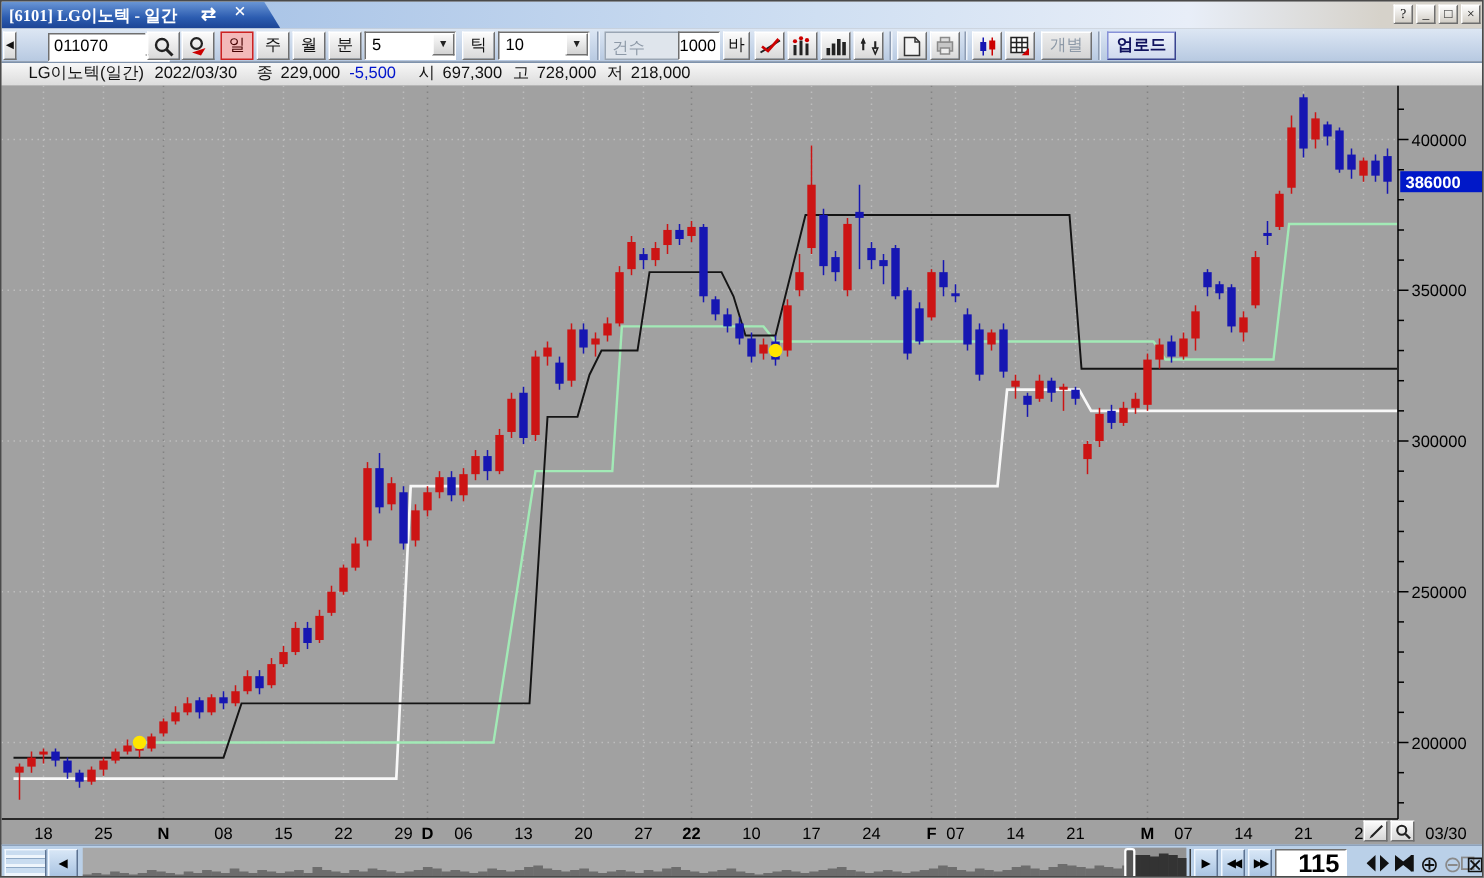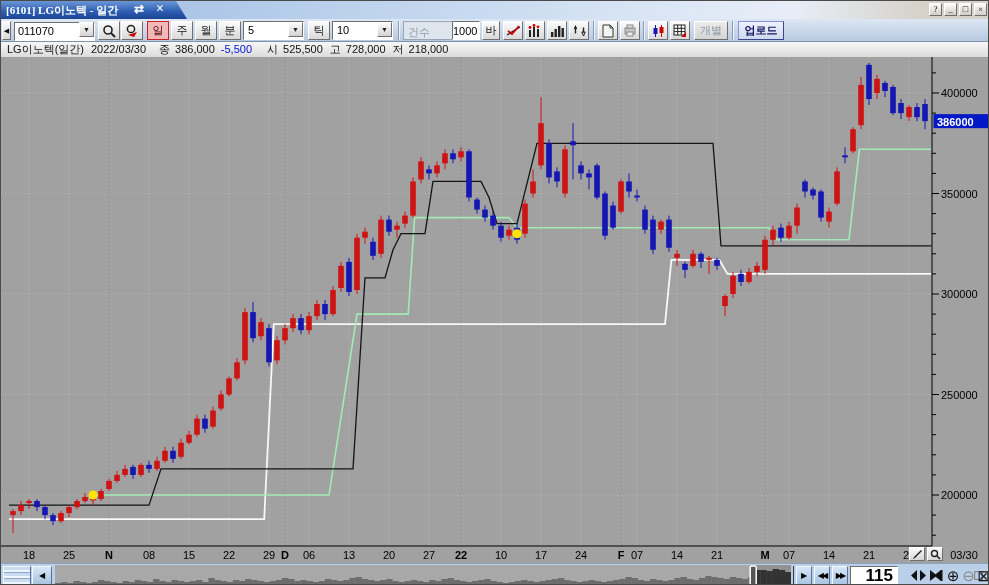--- a/index.html
+++ b/index.html
@@ -81,21 +81,21 @@
       <div class="winbtn">?</div>
       <div class="winbtn">_</div>
       <div class="winbtn">□</div>
       <div class="winbtn">×</div>
     </div>
   </div>
 
   <div class="toolbar">
     <div class="tb btn3d" style="left:1px;width:9px;font-size:7px;line-height:17px;">◀</div>
 
-    <div class="tb" style="left:13px;width:81px;position:absolute;">
+    <div class="tb" style="left:31px;width:81px;position:absolute;">
       <input class="field" style="width: 81px; height: 19px; padding-left: 3px;" value="011070">
       <div class="combo-arrow">▼</div>
     </div>
 
     <div class="tb btn3d icobtn" style="left:97px;width:22px;">
       <svg width="14" height="14" viewBox="0 0 14 14">
           <circle cx="6" cy="6" r="4" fill="none" stroke="#222" stroke-width="1.6"></circle>
           <line x1="9" y1="9" x2="13" y2="13" stroke="#222" stroke-width="2"></line>
         </svg>
     </div>
@@ -205,27 +205,27 @@
     </div>
 
     <div class="tb btn3d btn-dis" style="left:693px;width:34px;">개별</div>
 
     <div class="sep" style="left:731px;"></div>
 
     <div class="tb btn3d" style="left:737px;width:46px;border-color:#8892d8 #3a4490 #3a4490 #8892d8;background:linear-gradient(#eef2fb,#cfd9ee);font-weight:bold;color:#10125e;">업로드</div>
   </div>
 
   <div class="infobar">
-    <span style="margin-left:6px;">LG이노텍(일간)</span>
+    <span style="margin-left:18px;">LG이노텍(일간)</span>
     <span style="margin-left:7px;">2022/03/30</span>
     <span style="margin-left:13px;">종</span>
-    <span style="margin-left:5px;">386,000</span>
+    <span style="margin-left:5px;">229,000</span>
     <span class="neg" style="margin-left:6px;">-5,500</span>
     <span style="margin-left:15px;">시</span>
-    <span style="margin-left:5px;">525,500</span>
+    <span style="margin-left:5px;">697,300</span>
     <span style="margin-left:7px;">고</span>
     <span style="margin-left:5px;">728,000</span>
     <span style="margin-left:7px;">저</span>
     <span style="margin-left:5px;">218,000</span>
   </div>
 
   <div id="chart-wrap">
     <svg id="chart-svg" width="989" height="505">
         <rect x="0" y="0" width="989" height="505" fill="#a1a1a1"></rect>
         <defs>

